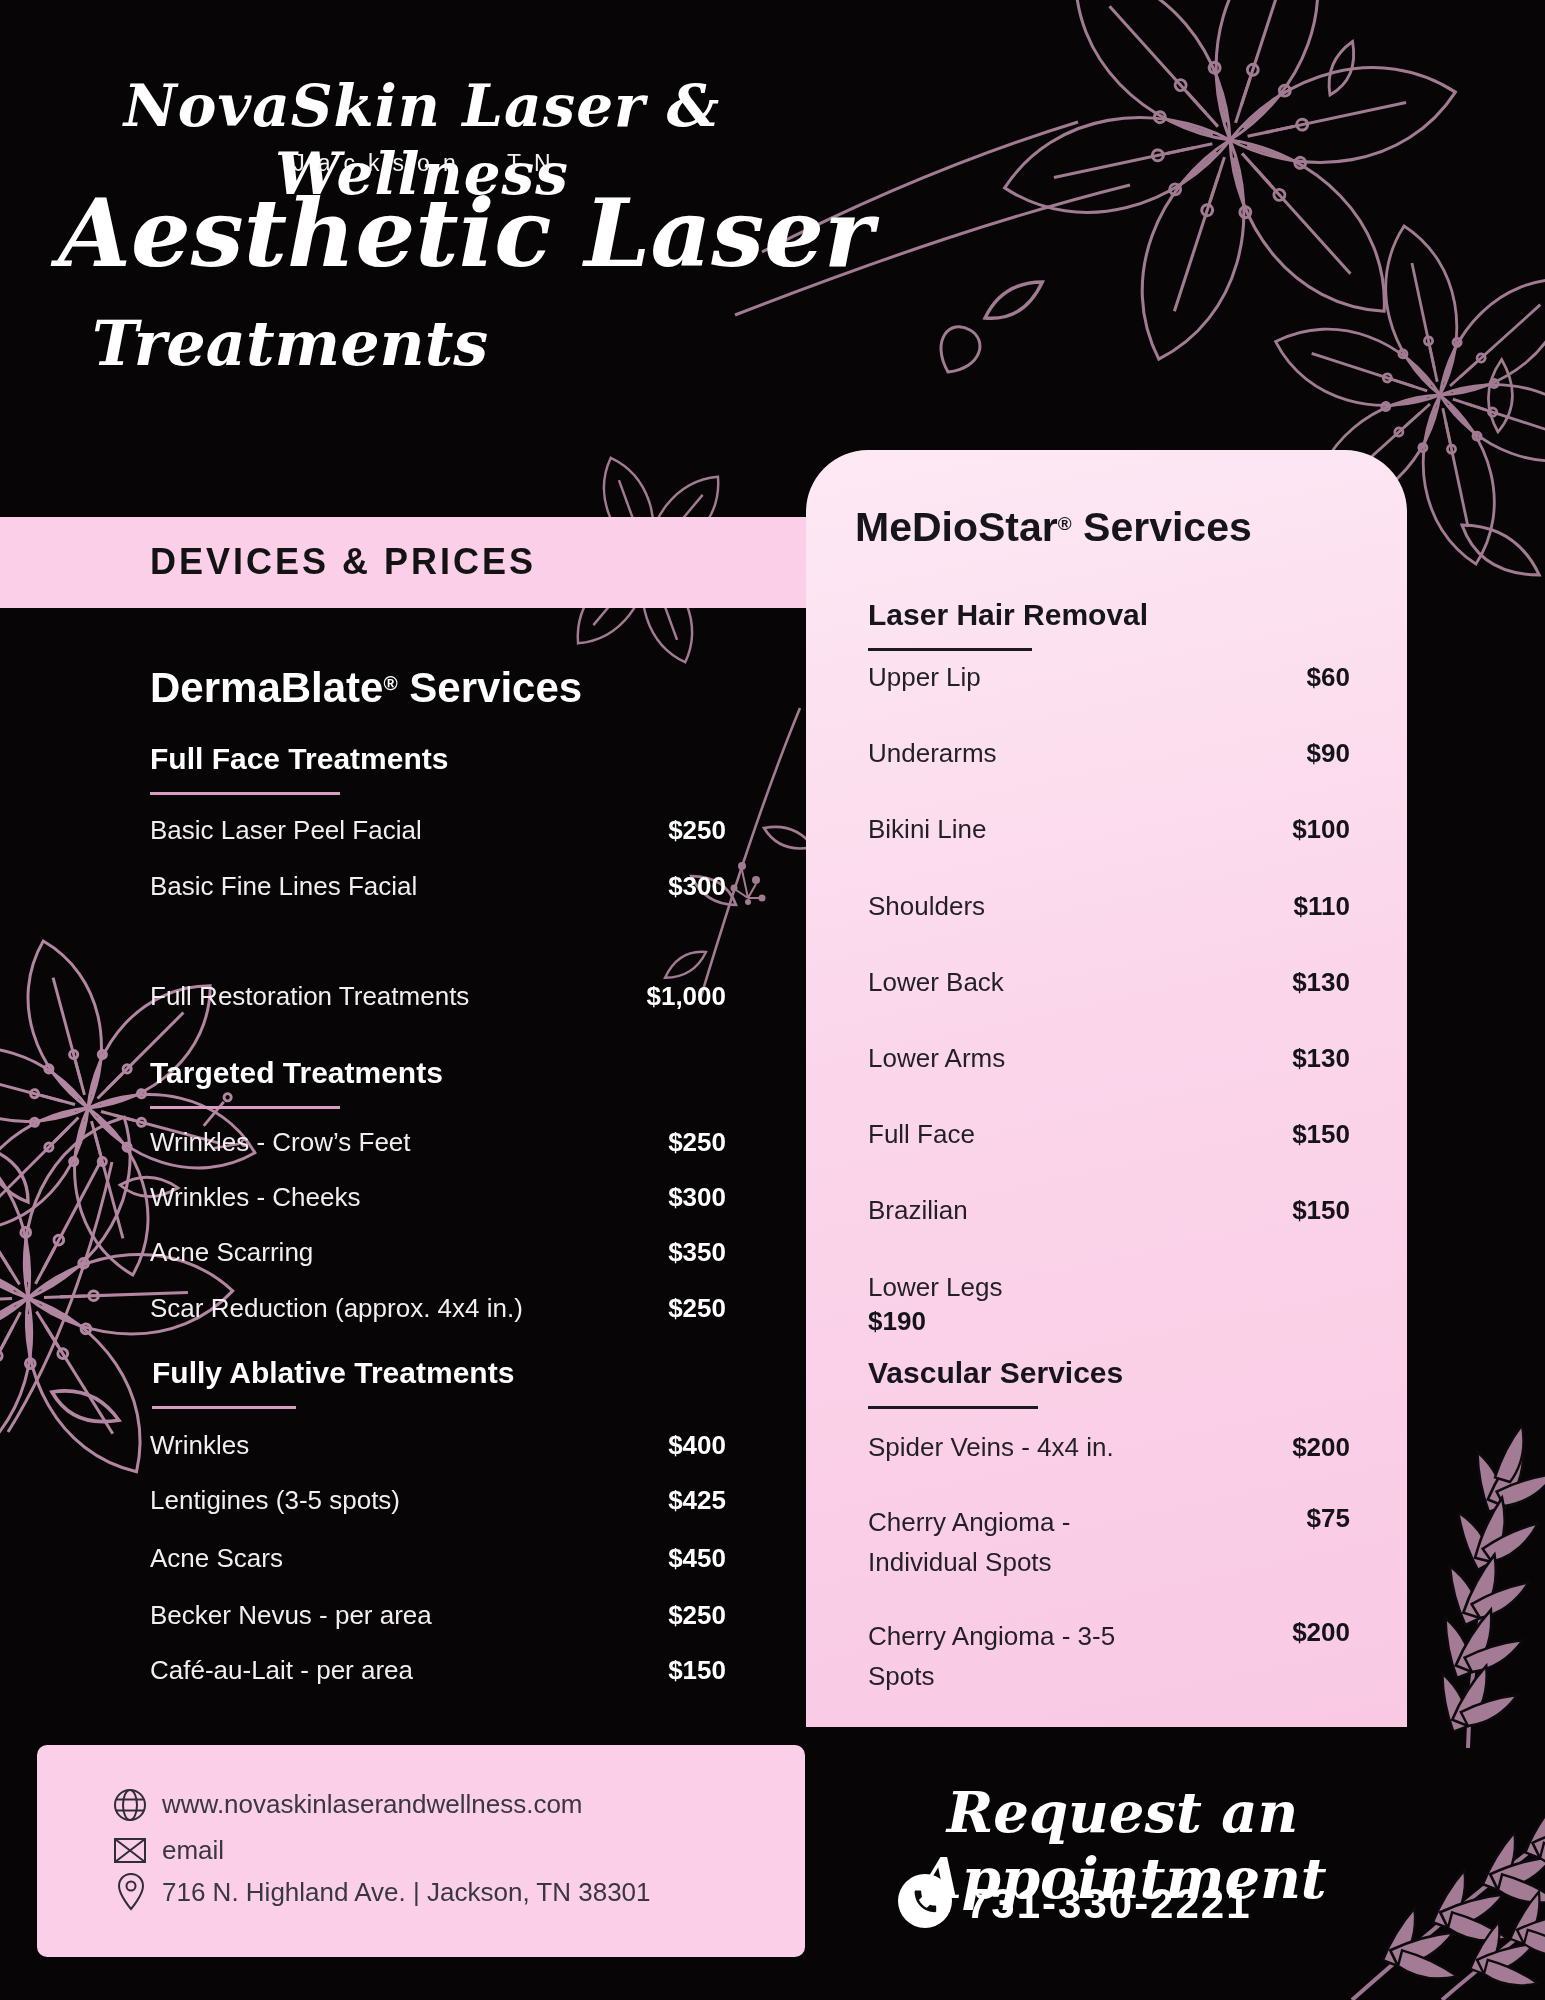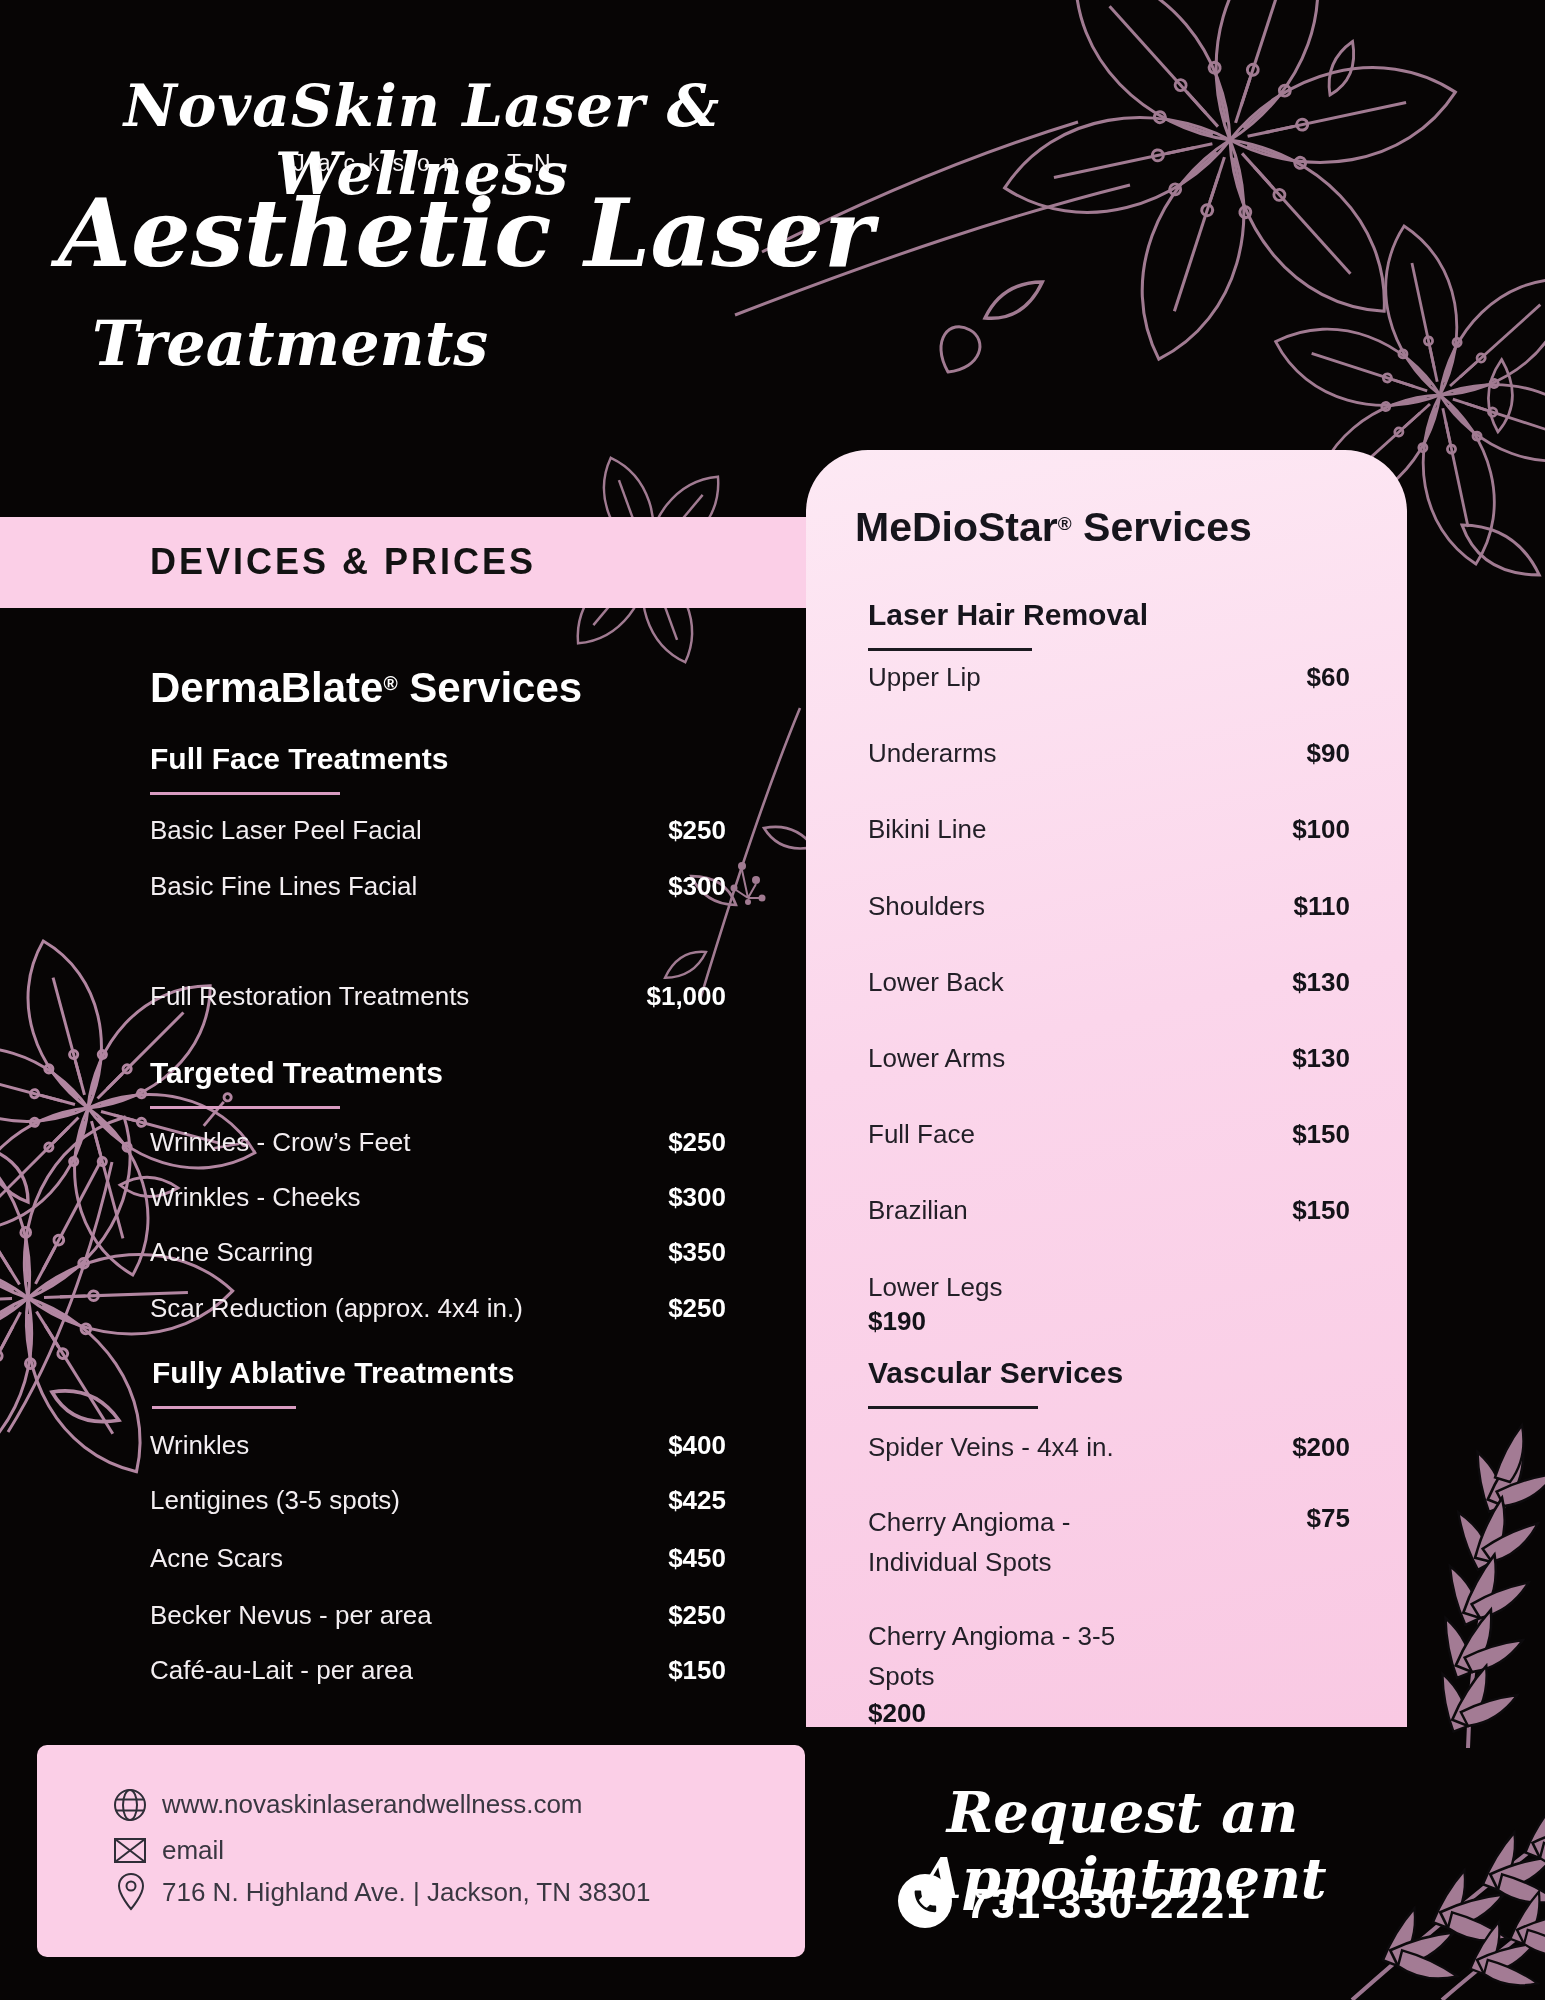--- a/index.html
+++ b/index.html
@@ -272,21 +272,21 @@
   <div class="abs r-under" style="top:1406px;left:868px;width:170px;"></div>
 
   <div class="row r" style="top:1431px;">
       <span class="lbl">Spider Veins - 4x4 in.</span>
       <span class="prc">$200</span>
     </div>
   <div class="row r wrap" style="top:1502px;">
       <span class="lbl">Cherry Angioma - Individual Spots</span>
       <span class="prc">$75</span>
     </div>
-  <div class="row r wrap" style="top:1616px;flex-direction:column;">
+  <div class="row r wrap" style="top:1616px;">
       <span class="lbl">Cherry Angioma - 3-5 Spots</span>
       <span class="prc">$200</span>
     </div>
 
   <div class="abs fbox"></div>
 
   <svg class="abs" style="left:112px;top:1787px;" width="36" height="36" viewBox="0 0 36 36">
     <g stroke="#2f2e38" stroke-width="2" fill="none">
       <circle cx="18" cy="18" r="15"></circle>
       <ellipse cx="18" cy="18" rx="7" ry="15"></ellipse>

